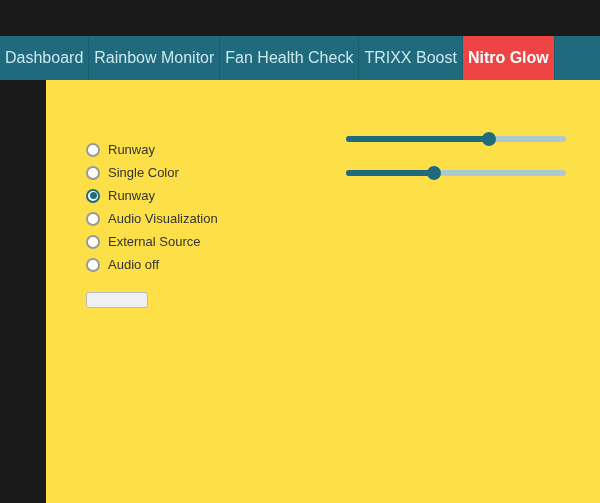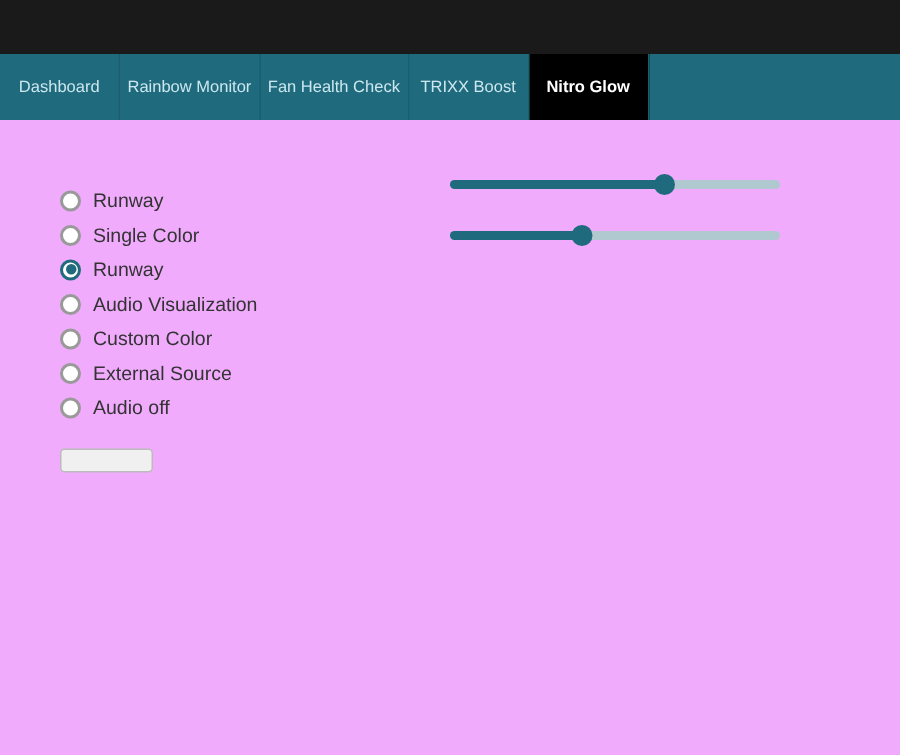--- a/index.html
+++ b/index.html
@@ -51,44 +51,45 @@
     }
 
     
     .nav-tabs {
       background: #1f6a7d;
       display: flex;
       height: 44px;
     }
     .nav-tab {
       color: #cce8ef;
-      font-size: 11px;
+      font-size: 16px;
       padding: 0 5px;
       display: flex;
       align-items: center;
       justify-content: center;
       cursor: pointer;
       text-align: center;
       line-height: 1.3;
       border-right: 1px solid #1a5f70;
       min-width: 80px;
     }
     .nav-tab.active {
-      background: #000000;
+      background: #ef4444;
       color: white;
       font-weight: 600;
     }
 
     
     .main-content {
-      background: #f0abfc;
+      background: #fde047;
       height: calc(503px - 36px - 44px);
-      padding: 30px 40px;
+      padding: 46px 40px;
       display: flex;
       gap: 60px;
+      margin-left: 46px;
     }
 
     
     .left-panel {
       flex: 0 0 200px;
     }
     .section-title {
       font-size: 14px;
       font-weight: 600;
       color: #333;
@@ -217,24 +218,20 @@
           <div class="radio-input"></div>
           <span class="radio-label">Single Color</span>
         </div>
         <div class="radio-item">
           <div class="radio-input checked"></div>
           <span class="radio-label">Runway</span>
         </div>
         <div class="radio-item">
           <div class="radio-input"></div>
           <span class="radio-label">Audio Visualization</span>
-        </div>
-        <div class="radio-item">
-          <div class="radio-input"></div>
-          <span class="radio-label">Custom Color</span>
         </div>
         <div class="radio-item">
           <div class="radio-input"></div>
           <span class="radio-label">External Source</span>
         </div>
         <div class="radio-item">
           <div class="radio-input"></div>
           <span class="radio-label">Audio off</span>
         </div>
       </div>

